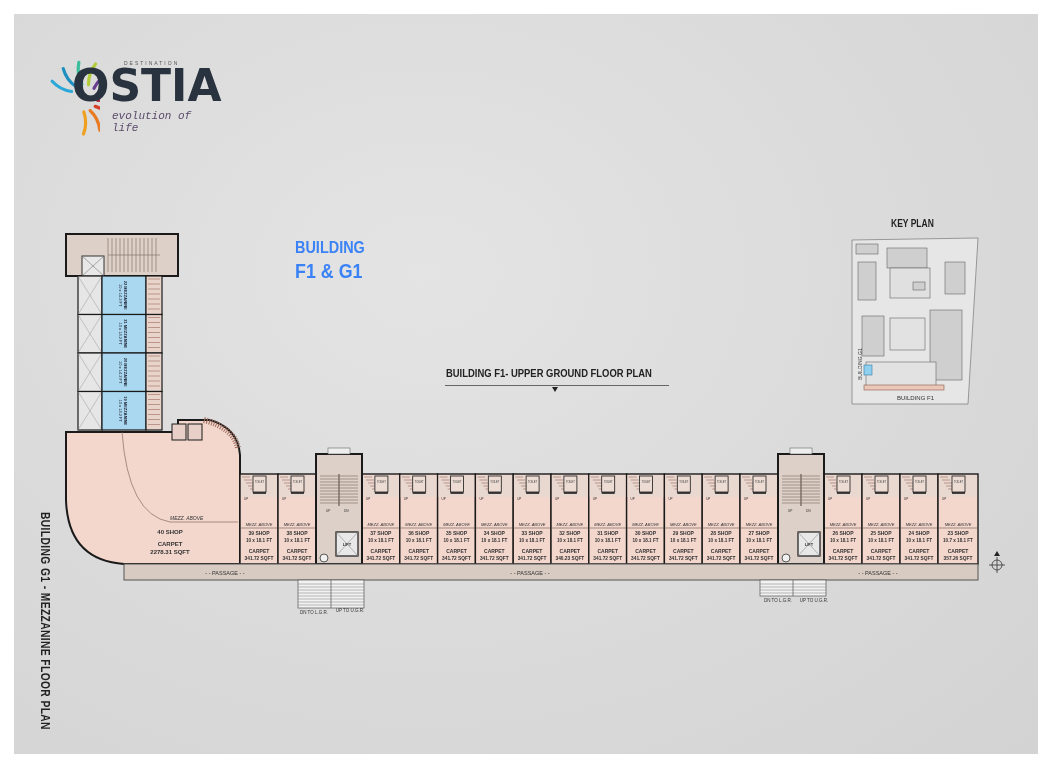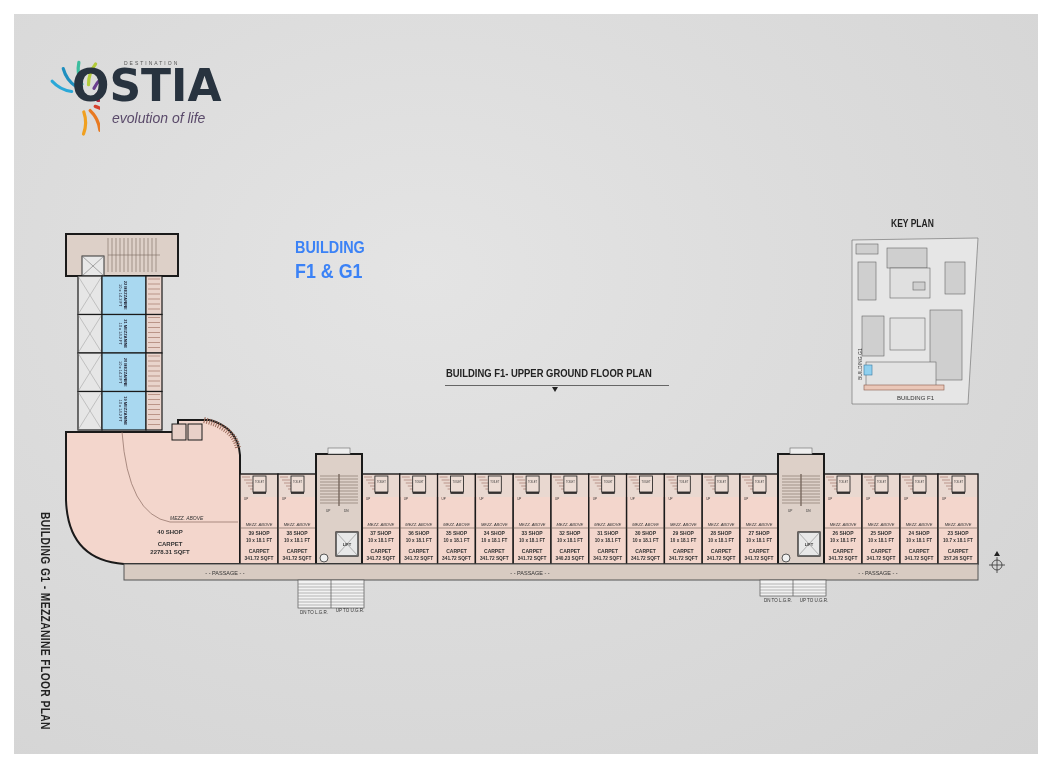--- a/index.html
+++ b/index.html
@@ -4,21 +4,21 @@
 <style>
   html, body { margin: 0; padding: 0; background: #ffffff; }
   body { width: 1052px; height: 768px; position: relative; overflow: hidden; font-family: "Liberation Sans", sans-serif; }
   .panel {
     position: absolute; left: 14px; top: 14px; width: 1024px; height: 740px;
     background: radial-gradient(ellipse at 40% 35%, #e4e4e4 0%, #dcdcdc 45%, #d3d3d3 100%);
   }
   .logo { position: absolute; left: 40px; top: 48px; width: 180px; height: 90px; }
   .logo .dest { position: absolute; left: 84px; top: 12px; font-size: 5px; letter-spacing: 2px; color: #555; font-family: "Liberation Sans", sans-serif; }
   .logo .brand { position: absolute; left: 32px; top: 16px; font-size: 44px; font-weight: bold; color: #28333f; letter-spacing: 0px; font-family: "DejaVu Sans", sans-serif; line-height: 44px; }
-  .logo .tag { position: absolute; left: 72px; top: 62px; font-size: 14px; font-style: italic; color: #5a4a6a; font-family: Liberation Sans, sans-serif; }
+  .logo .tag { position: absolute; left: 72px; top: 62px; font-size: 11px; font-style: italic; color: #5a4a6a; font-family: Liberation Mono, monospace; }
   .logo svg { position: absolute; left: 0; top: 0; }
   .title-block { position: absolute; left: 295px; top: 238px; color: #3b82f6; font-family: "Liberation Sans", sans-serif; font-weight: bold; }
   .title-block .l1 { font-size: 17px; line-height: 20px; transform: scaleX(0.85); transform-origin: left; }
   .title-block .l2 { font-size: 21px; line-height: 26px; transform: scaleX(0.85); transform-origin: left; }
   .plan-title { position: absolute; left: 446px; top: 367px; font-size: 11.5px; font-weight: bold; color: #222; transform: scaleX(0.82); transform-origin: left; white-space: nowrap; }
   .plan-rule { position: absolute; left: 445px; top: 385px; width: 224px; height: 1px; background: #666; }
   .plan-arrow { position: absolute; left: 552px; top: 387px; width: 0; height: 0; border-left: 3px solid transparent; border-right: 3px solid transparent; border-top: 5px solid #222; }
   .side-title { position: absolute; left: 52px; top: 512px; transform: rotate(90deg); transform-origin: left top; font-size: 12px; font-weight: bold; color: #222; white-space: nowrap; letter-spacing: 0.5px; }
   .side-title span { display:inline-block; transform: scaleX(0.85); transform-origin:left; }
   .keyplan-title { position: absolute; left: 891px; top: 218px; font-size: 10px; font-weight: bold; color: #222; transform: scaleX(0.85); transform-origin: left; }

